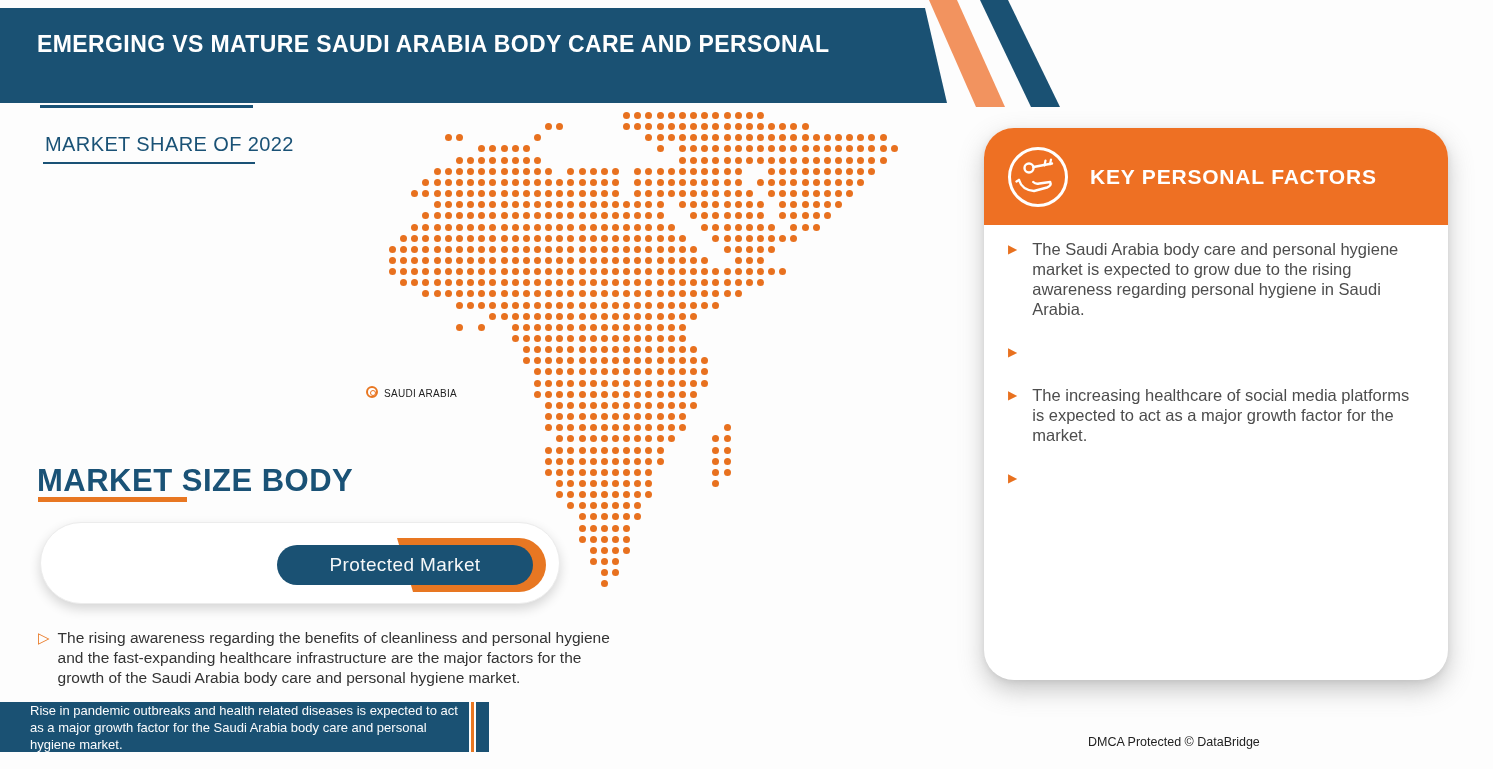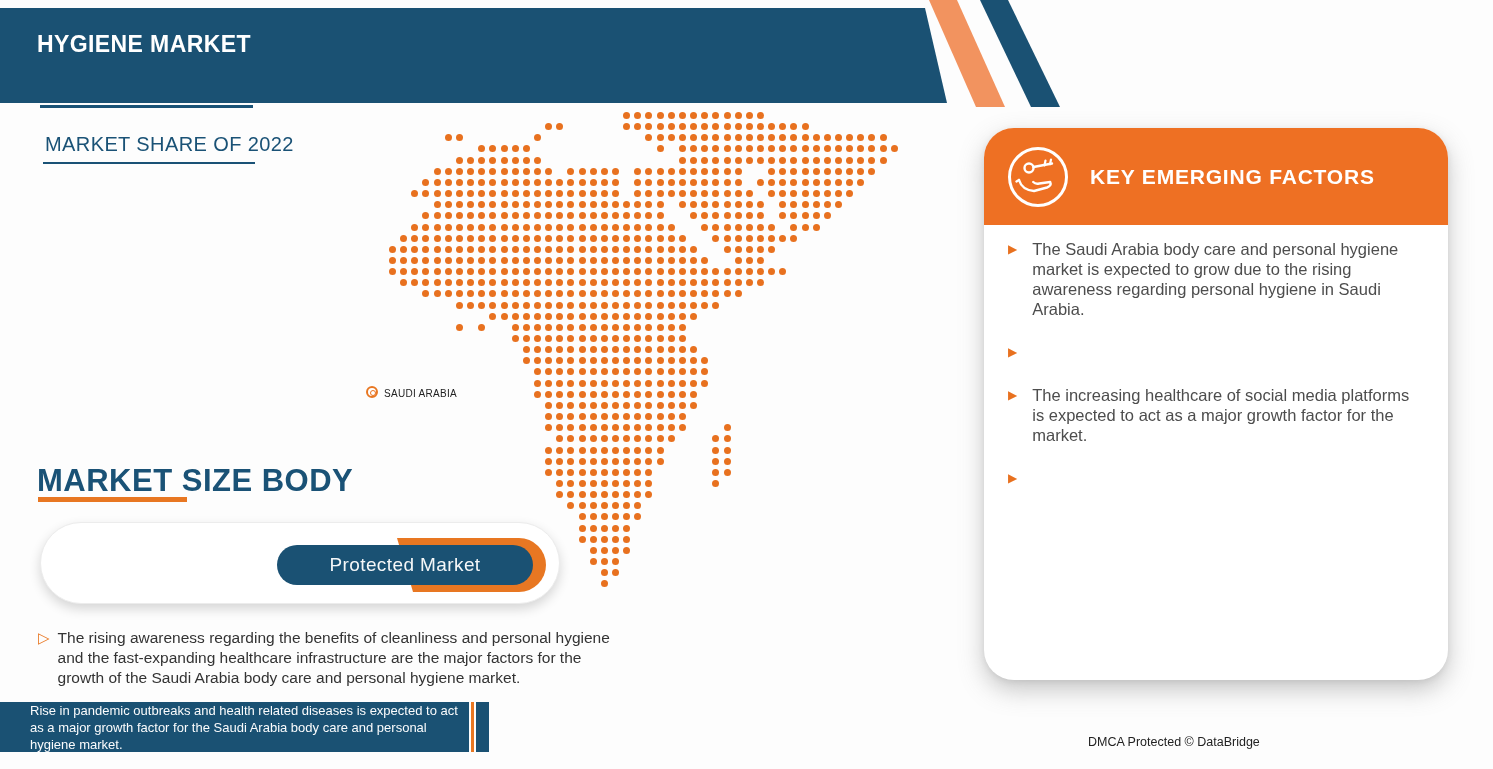--- a/index.html
+++ b/index.html
@@ -81,21 +81,21 @@
 </style>
 </head>
 <body>
 
 <div id="canvas">
 
   <div class="band"></div>
   <div class="stripe-orange"></div>
   <div class="stripe-blue"></div>
   <div class="band-title">
-    <div>HYGIENE MARKET</div>
+    <div>EMERGING VS MATURE SAUDI ARABIA BODY CARE AND PERSONAL</div>
   </div>
 
   <div class="topline"></div>
   <div class="share-label">MARKET SHARE OF 2022</div>
   <div class="share-underline"></div>
 
   <div class="dot-map">
       <div class="map-dot" style="left: 234.15px; top: 0px; width: 7px; height: 7px; background: rgb(232, 113, 31);"></div>
       <div class="map-dot" style="left: 245.3px; top: 0px; width: 7px; height: 7px; background: rgb(232, 113, 31);"></div>
       <div class="map-dot" style="left: 256.45px; top: 0px; width: 7px; height: 7px; background: rgb(232, 113, 31);"></div>
@@ -946,21 +946,21 @@
   <div class="card">
     <div class="card-header">
       <svg class="icon-circle" viewBox="0 0 64 64" fill="none" stroke="#FFFFFF" stroke-linecap="round" stroke-linejoin="round">
         <circle cx="32" cy="32" r="28.5" stroke-width="3"></circle>
         <circle cx="23" cy="23" r="4.5" stroke-width="2.4"></circle>
         <path d="M27.5 22 L46 18.5" stroke-width="2.4"></path>
         <path d="M38.5 20.3 L39.5 15.5 M44 19.2 L45 14.5" stroke-width="2.2"></path>
         <path d="M13 35 q3 10 15 11 l13 -3.5 q5 -1.8 3.2 -5.5 l-11 1.5 q-3.5 1 -6 -1.5" stroke-width="2.4"></path>
         <path d="M13 35 l-2.5 1.5" stroke-width="2.4"></path>
       </svg>
-      <div class="card-title">KEY EMERGING FACTORS</div>
+      <div class="card-title">KEY PERSONAL FACTORS</div>
     </div>
     <div class="factors">
       <div class="factor">
         <span class="tri">▶</span>
         <span class="factor-text">The Saudi Arabia body care and personal hygiene market is expected to grow due to the rising awareness regarding personal hygiene in Saudi Arabia.</span>
       </div>
       <div class="factor">
         <span class="tri">▶</span>
       </div>
       <div class="factor">

